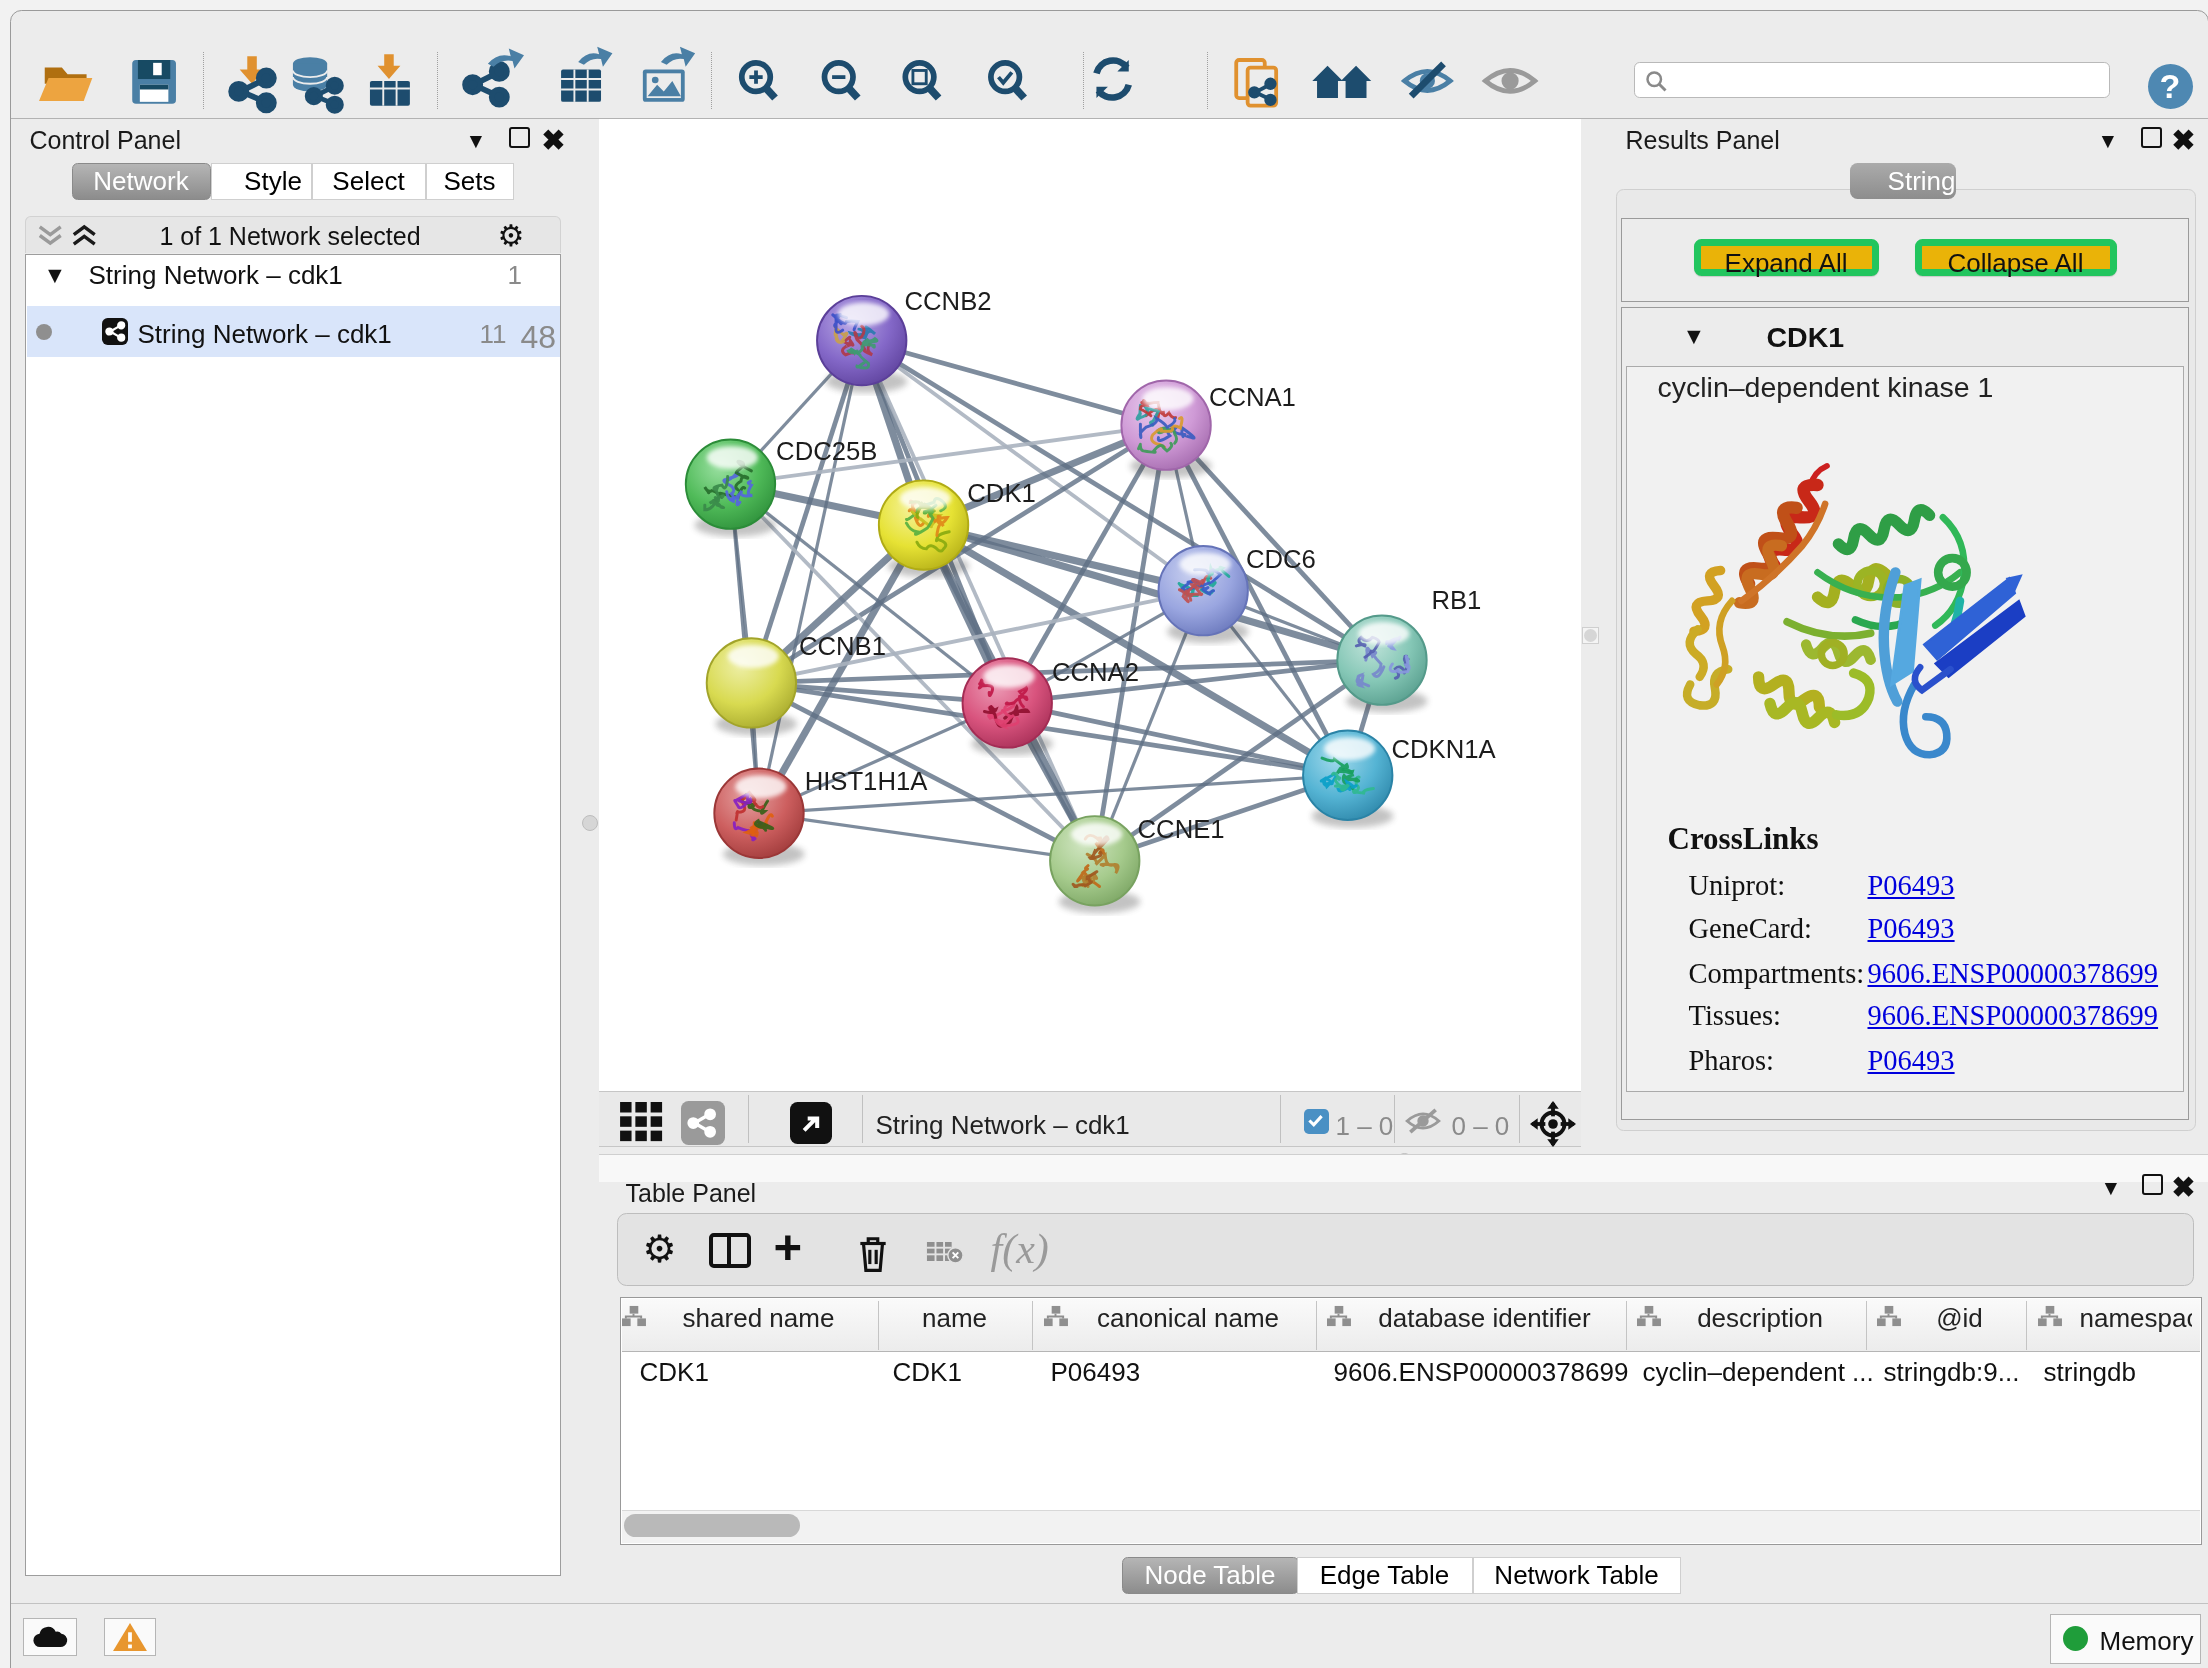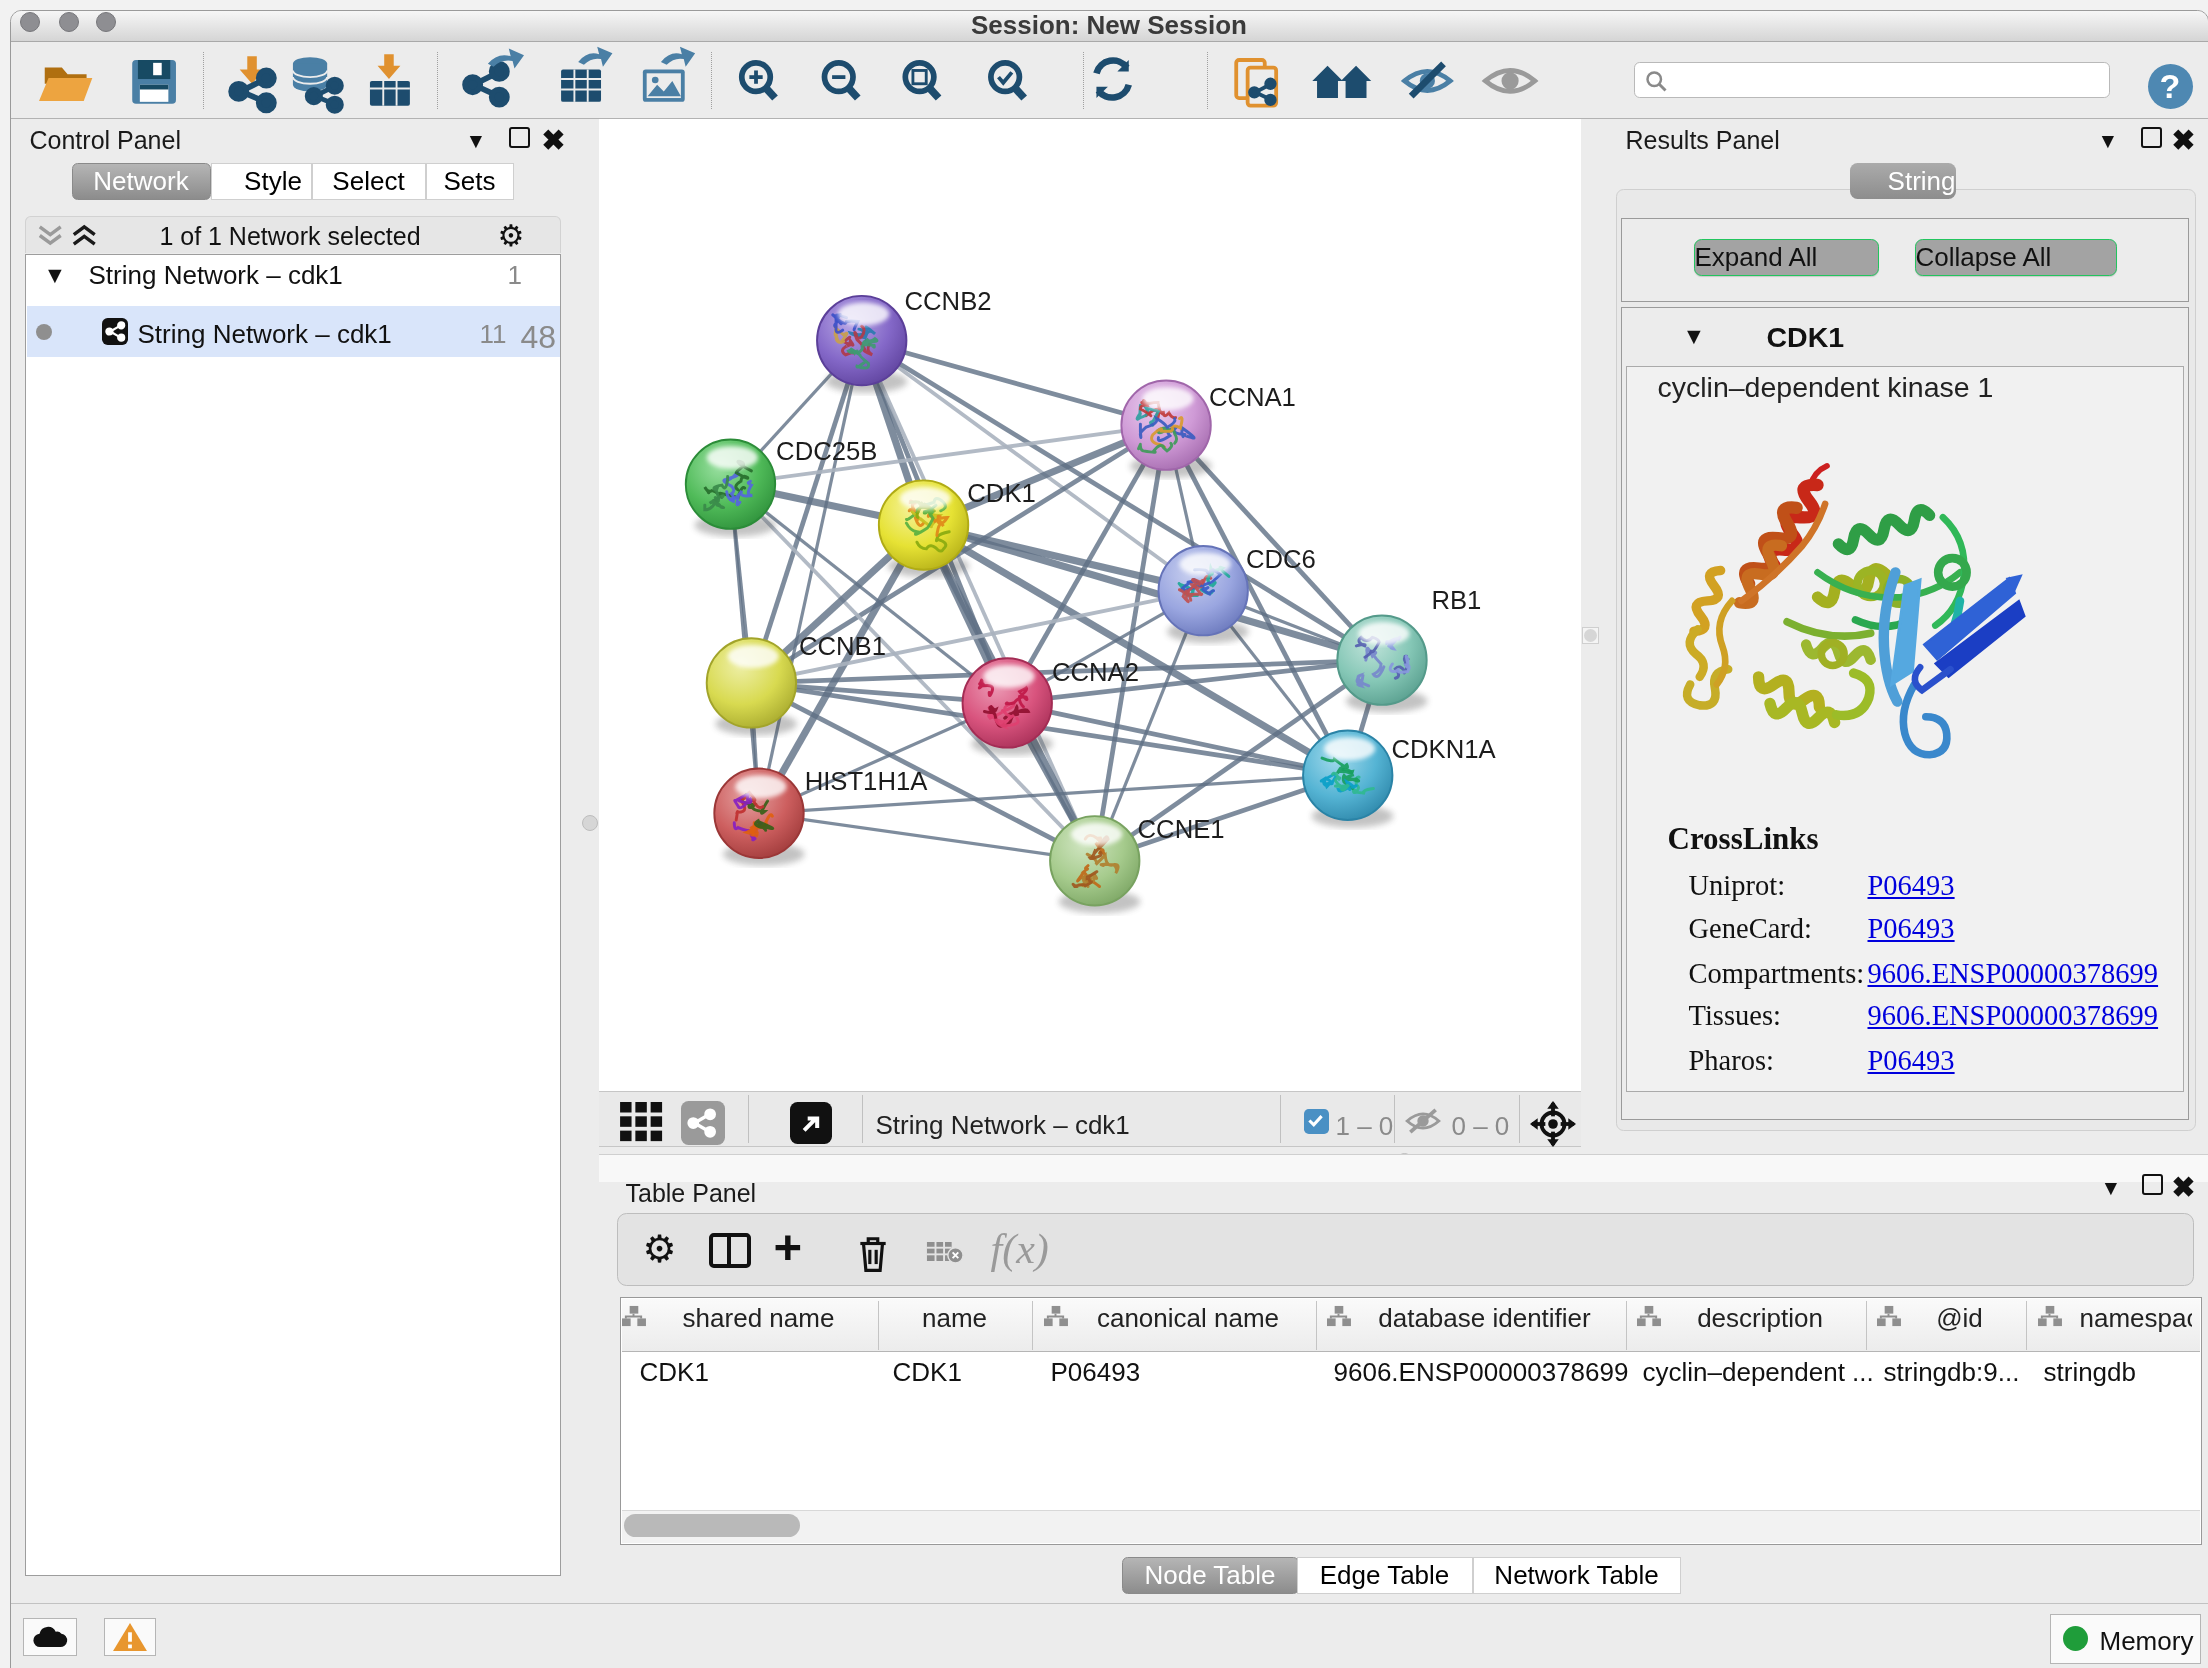--- a/index.html
+++ b/index.html
@@ -9,36 +9,30 @@
 #titlebar { position:absolute; left:0; top:0; width:100%; height:31px; border-radius:10.5px 10.5px 0 0;
   background:linear-gradient(#f6f6f6,#d5d5d5); border-bottom:1px solid #a9a9a9; }
 .tl { position:absolute; top:1.9px; width:20px; height:20px; border-radius:50%; background:#8e8e92; border:1px solid #77777b; }
 #title { position:absolute; top:0; left:0; width:100%; height:31px; line-height:29.5px; text-align:center; font-size:26px; font-weight:bold; color:#3a3a3a; }
 #toolbar { position:absolute; left:0; top:32px; width:100%; height:76px; background:#ececec; border-bottom:1px solid #b2b2b2; }
 .vsep { position:absolute; top:9.5px; height:57px; width:0; border-left:1.9px dotted #9f9f9f; }
 .panel-title { font-size:25px; color:#1a1a1a; }
 .tab { position:absolute; height:37px; background:#fff; border:1px solid #cfcfcf; color:#000;
   font-size:26px; text-align:center; line-height:35px; }
 .tabsel { background:linear-gradient(#b5b5b5,#8c8c8c); color:#fff; border:1px solid #8a8a8a; border-radius:5.7px; }
-.btn { position:absolute; background:#a3a3a3; border:1px solid #22c55e; border-radius:7.6px; box-shadow:0 1px 1px rgba(0,0,0,0.15);
-  font-size:26px; color:#111; text-align:left; }
+.btn { position:absolute; background:#eab308; border:7px solid #22c55e; border-radius:7.6px; box-shadow:0 1px 1px rgba(0,0,0,0.15);
+  font-size:26px; color:#111; text-align:center; }
 .link { font-family:"Liberation Serif",serif; color:#0000dd; text-decoration:underline; font-size:28.5px; white-space:nowrap; }
 .slabel { font-family:"Liberation Serif",serif; color:#111; font-size:28.5px; white-space:nowrap; }
 .gray { color:#8a8a8a; }
 .cell { position:absolute; font-size:26px; color:#111; white-space:nowrap; }
 .hdrcell { position:absolute; font-size:26px; color:#222; white-space:nowrap; }
 
 </style></head><body>
 <div id="win">
-<div id="titlebar">
-<div class="tl" style="left:9.5px"></div>
-      <div class="tl" style="left:48px"></div>
-      <div class="tl" style="left:85px"></div>
-<div id="title">Session: New Session</div>
-</div>
 <div id="toolbar">
 <div class="vsep" style="left:192px"></div>
 <div class="vsep" style="left:426px"></div>
 <div class="vsep" style="left:700px"></div>
 <div class="vsep" style="left:1072px"></div>
 <div class="vsep" style="left:1196px"></div>
 </div>
 <svg width="2208" height="118" viewBox="0 0 2322 124" style="position:absolute;left:-9.5px;top:-9.5px">
       <path d="M46 70 h18 l6 7 h20 v10 h-44 z" fill="#b06f10"></path>
       <path d="M40 105 l10 -24 h46 l-9 24 z" fill="#eda440"></path>

